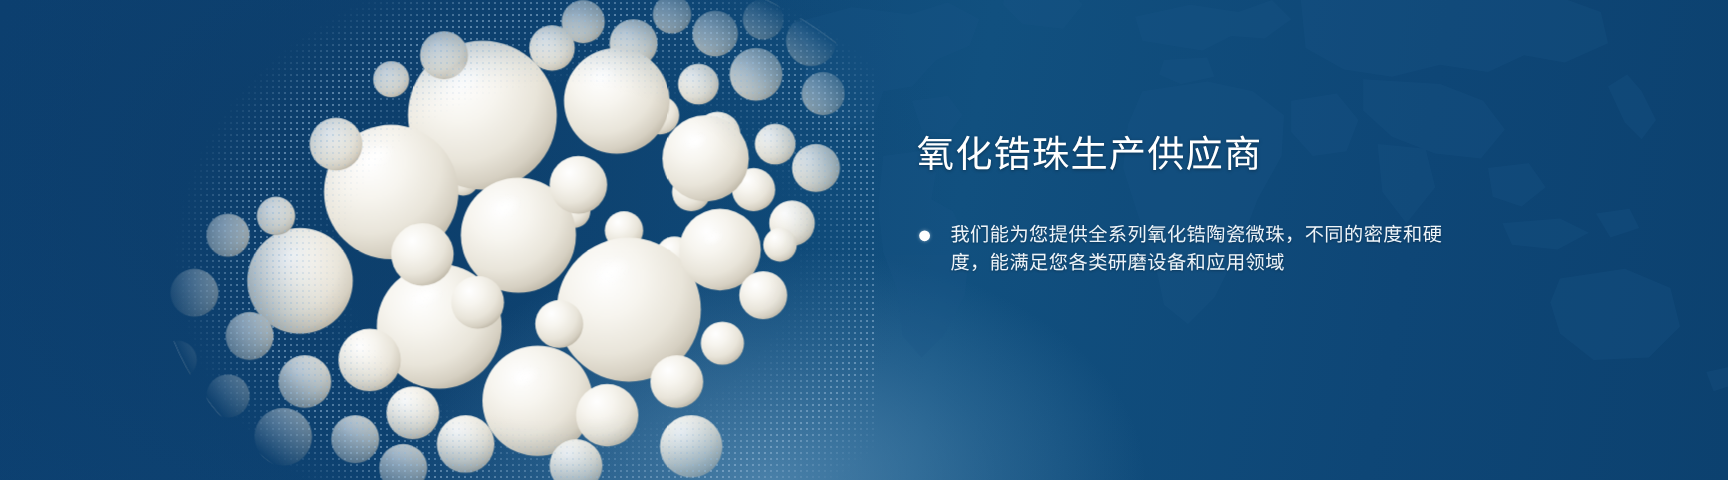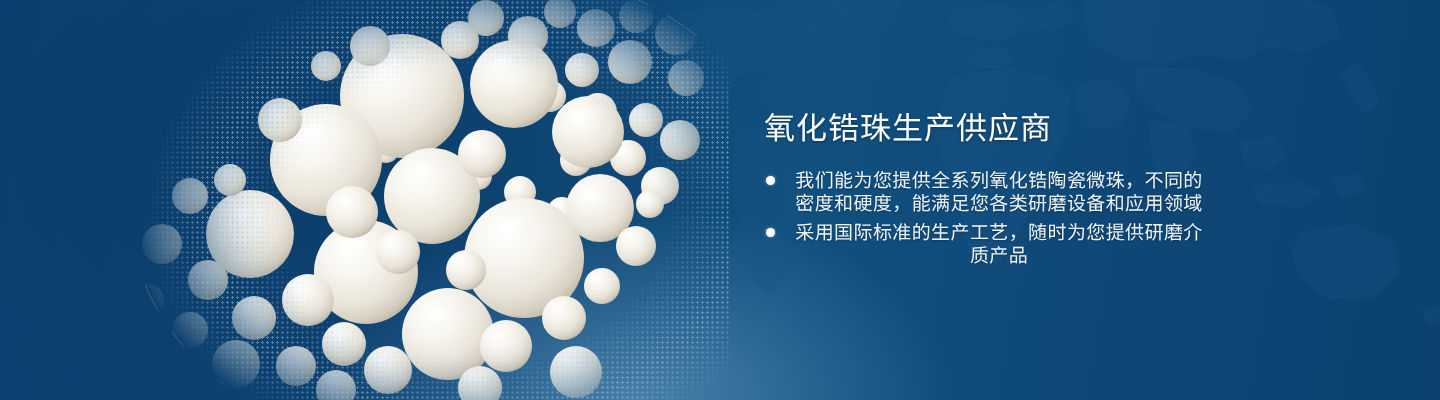--- a/index.html
+++ b/index.html
@@ -8,21 +8,20 @@
   body { font-family:"Liberation Sans","DejaVu Sans",sans-serif; }
 
   .banner{
     position:relative;
     width:1440px; height:400px;
     overflow:hidden;
     background:
       radial-gradient(ellipse 420px 260px at 640px 400px, rgba(120,170,205,.55) 0%, rgba(90,145,185,.28) 45%, rgba(90,145,185,0) 75%),
       radial-gradient(ellipse 700px 520px at 300px 150px, rgba(12,58,100,.55) 0%, rgba(12,58,100,0) 70%),
       linear-gradient(100deg,#0c4071 0%,#0e4474 28%,#11507f 55%,#0e4676 80%,#0c416f 100%);
-    text-align: center;
   }
 
   
   .worldmap{
     position:absolute; left:640px; top:-20px;
     width:820px; height:430px;
     opacity:.30;
     pointer-events:none;
   }
   .worldmap svg{ width:100%; height:100%; display:block; }
@@ -67,25 +66,26 @@
   }
   .bullets{
     position:absolute; top:169px; left:2px;
     list-style:none;
     width:440px;
   }
   .bullets li{
     position:relative;
     padding-left:26px;
     margin-bottom:6px;
-    font-size:19px;
+    font-size:16px;
     line-height:23px;
     color:#eef4f9;
     letter-spacing:.4px;
     text-shadow:0 1px 2px rgba(0,0,0,.3);
+    margin-top:16px;
   }
   .bullets li .dot{
     position:absolute; left:0; top:7px;
     width:9px; height:9px;
     border-radius:50%;
     background:#ffffff;
     box-shadow:0 0 3px rgba(255,255,255,.5);
   }
 </style>
 </head>
@@ -245,20 +245,16 @@
 
   <div class="content">
 
     <h1 class="headline">氧化锆珠生产供应商</h1>
 
     <ul class="bullets">
       <li>
         <span class="dot"></span>
         <span>我们能为您提供全系列氧化锆陶瓷微珠，不同的密度和硬度，能满足您各类研磨设备和应用领域</span>
       </li>
-      <li>
-        <span class="dot"></span>
-        <span>采用国际标准的生产工艺，随时为您提供研磨介质产品</span>
-      </li>
     </ul>
 
   </div>
 </div>
 
 </body></html>

